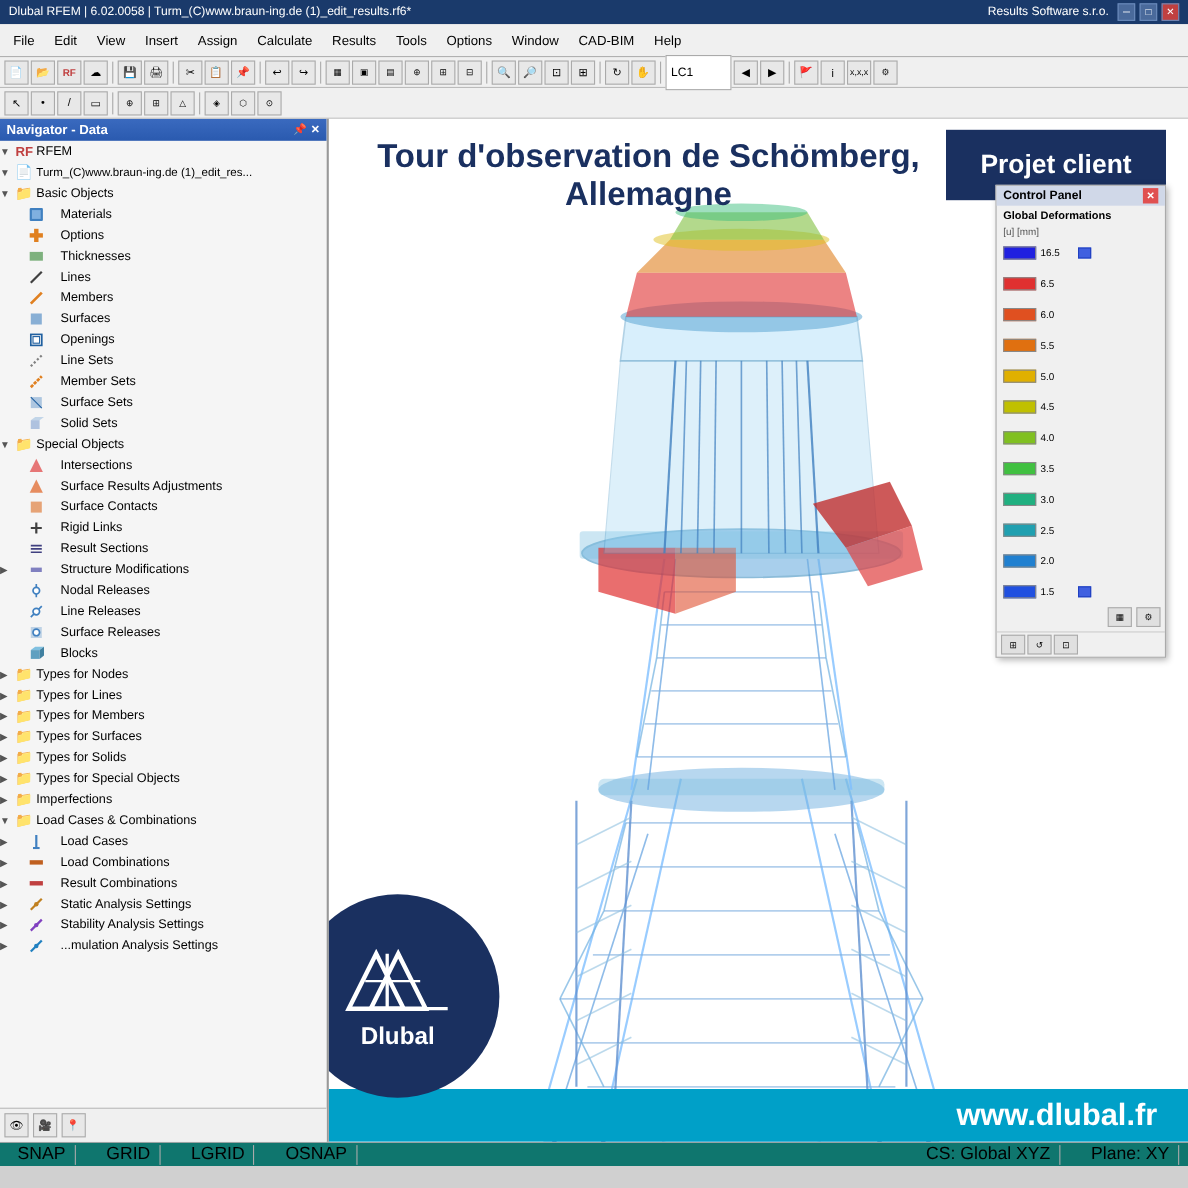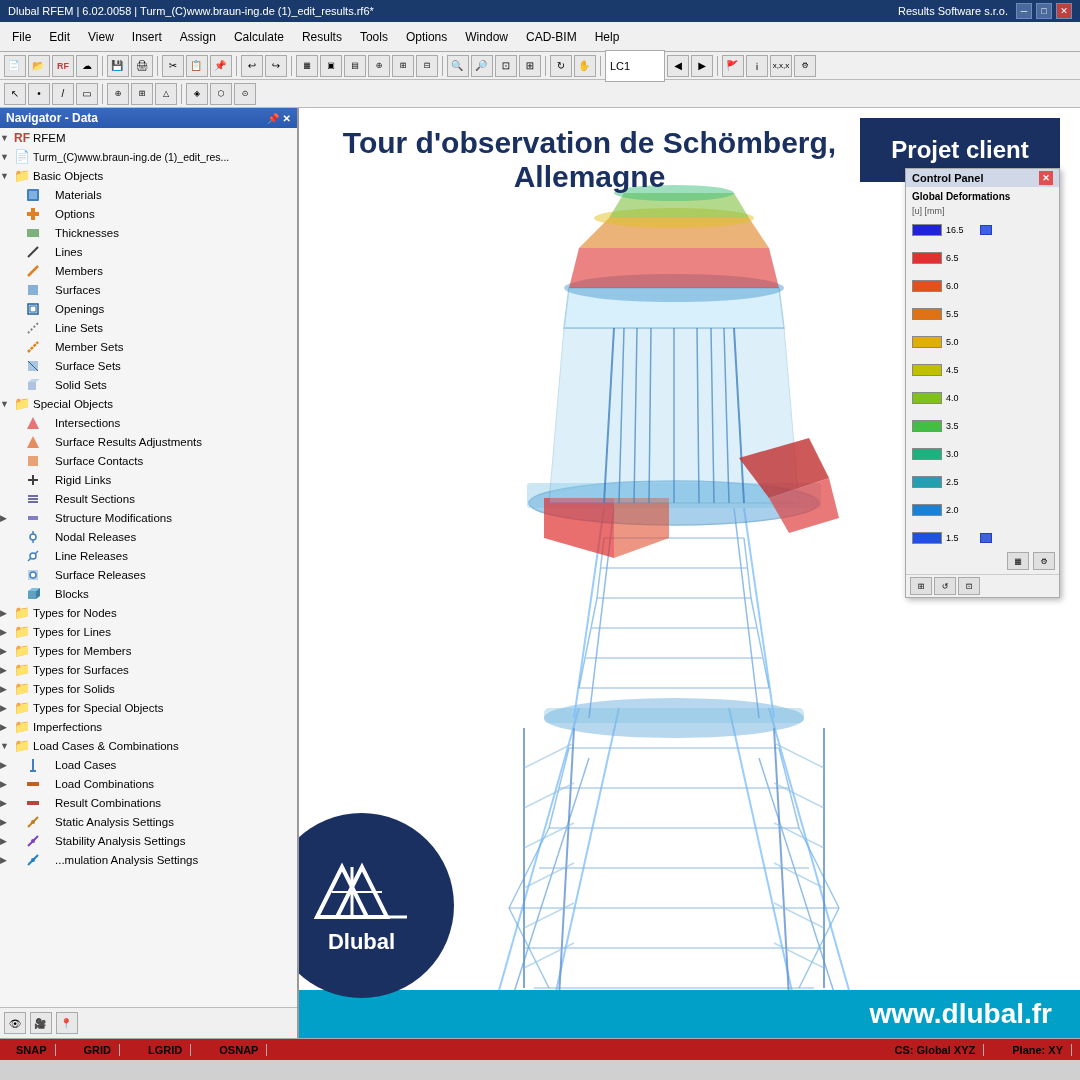--- a/index.html
+++ b/index.html
@@ -189,29 +189,28 @@
     }
     #cp-toolbar {
       display: flex;
       gap: 2px;
       padding: 2px 4px;
       border-top: 1px solid #ccc;
     }
 
     
     #statusbar {
-      background: #b91c1c;
+      background: #0f766e;
       border-top: 1px solid #aaa;
       height: 22px;
       display: flex;
       align-items: center;
       padding: 0 8px;
       gap: 20px;
-      font-size: 11px;
-      font-weight: bold;
+      font-size: 16px;
     }
     .status-item { padding: 0 8px; border-right: 1px solid #aaa; }
 
     
     #tower-container {
       position: absolute;
       top: 60px;
       left: 50px;
       width: 650px;
       height: 920px;

